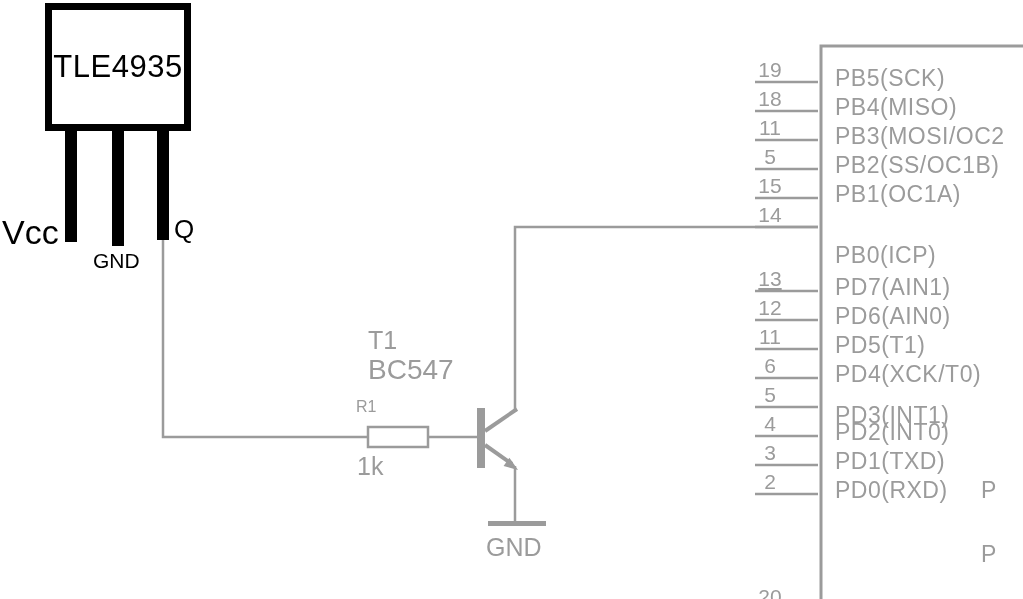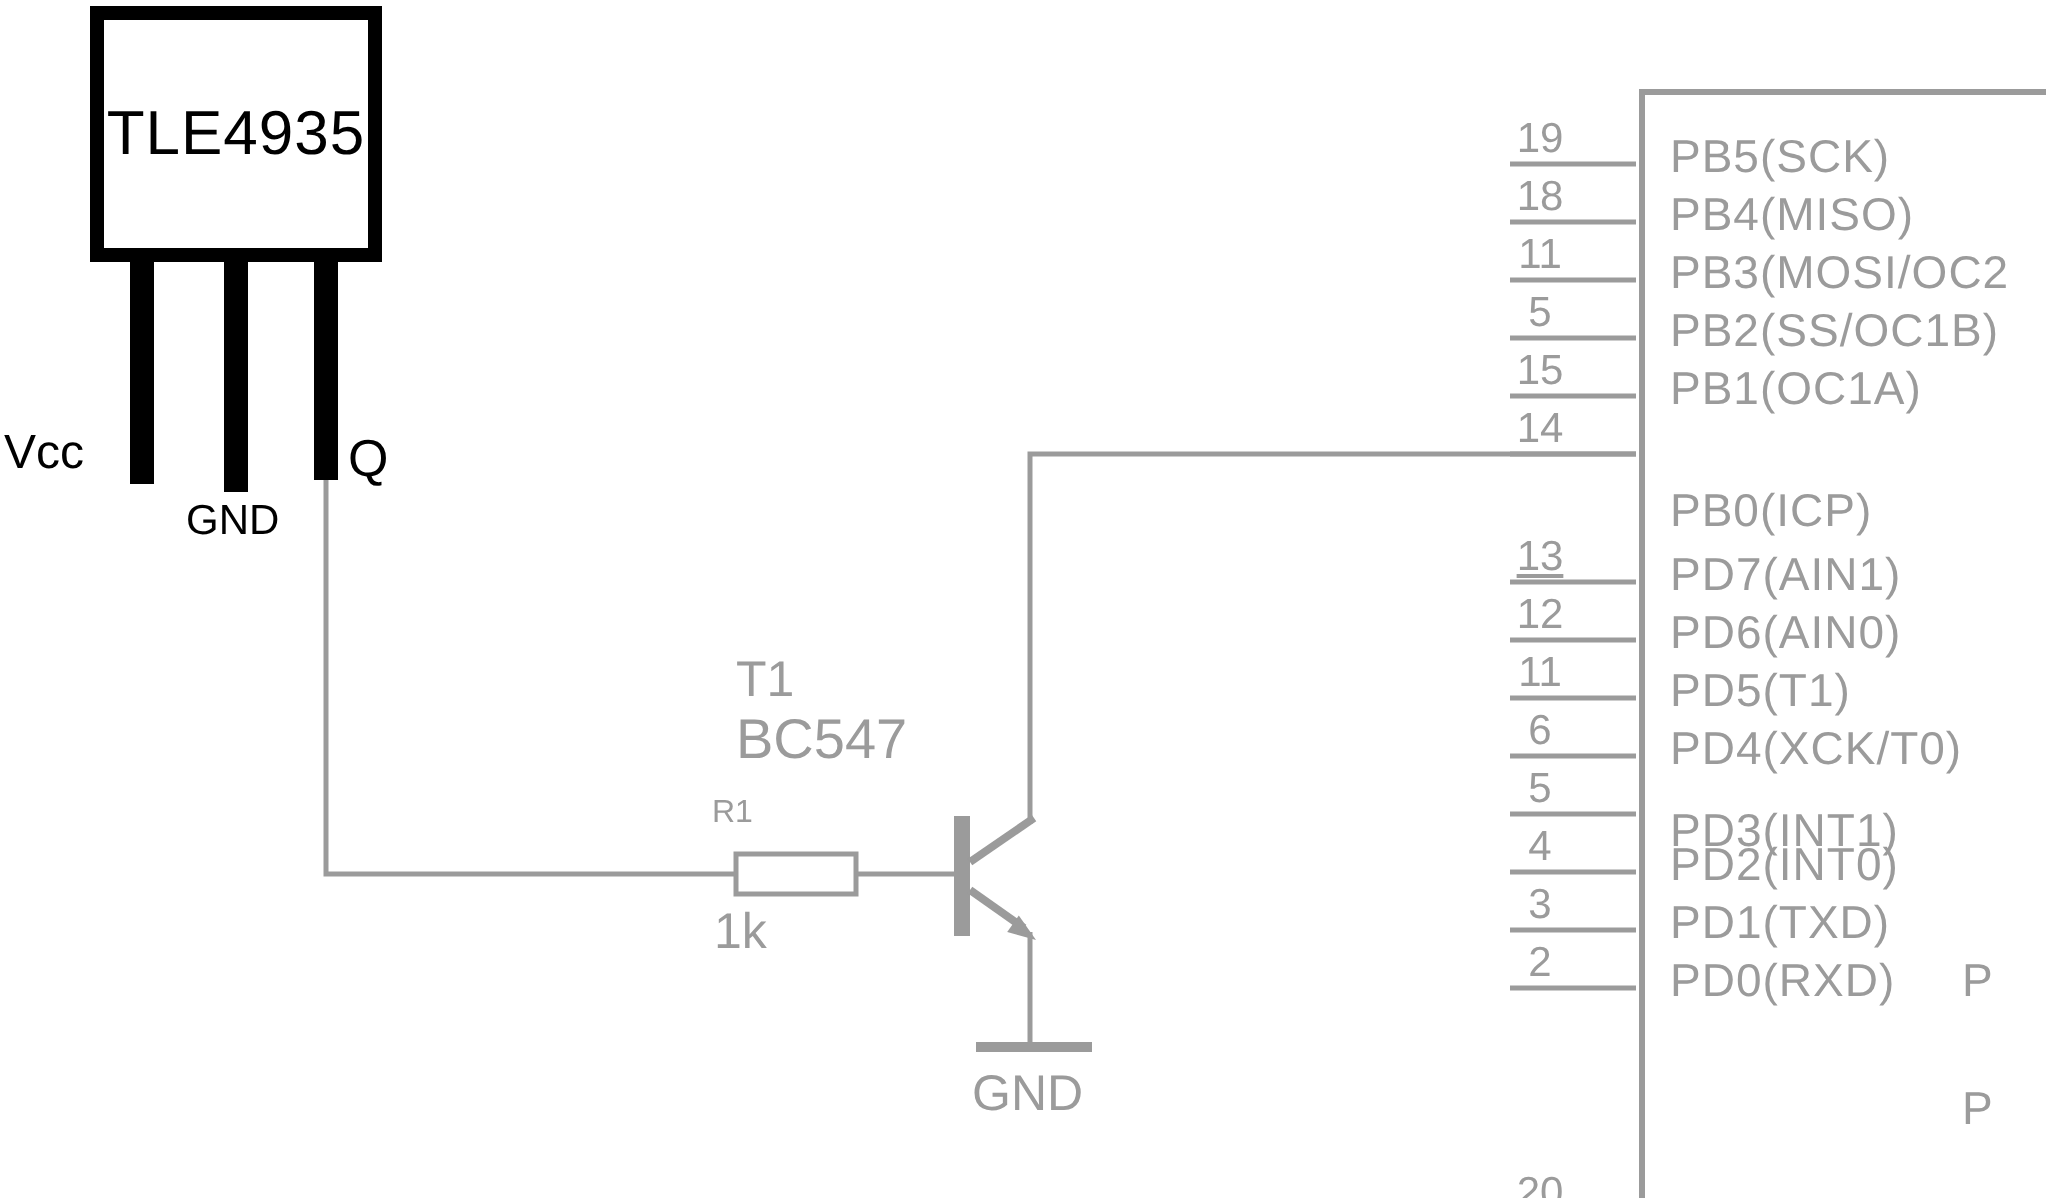--- a/index.html
+++ b/index.html
@@ -76,21 +76,21 @@
     <rect x="488" y="521" width="58" height="5" class="grayfill"></rect>
   </svg>
 
   <div id="sensor-box">
     <span class="lbl">TLE4935</span>
   </div>
   <div class="leg" style="left:65px;  top:128px; height:114px;"></div>
   <div class="leg" style="left:112px; top:128px; height:118px;"></div>
   <div class="leg" style="left:157px; top:128px; height:112px;"></div>
 
-  <div class="blk-lbl" style="left:2px;  top:213px; font-size:24px;">Vcc</div>
+  <div class="blk-lbl" style="left:2px;  top:213px; font-size:34px;">Vcc</div>
   <div class="blk-lbl" style="left:93px; top:249px; font-size:21px;">GND</div>
   <div class="blk-lbl" style="left:174px; top:214px; font-size:26px;">Q</div>
 
   <div class="gray-lbl" style="left:368px; top:326px; font-size:25px;">T1</div>
   <div class="gray-lbl" style="left:368px; top:354px; font-size:28px;">BC547</div>
   <div class="gray-lbl" style="left:356px; top:398px; font-size:16px;">R1</div>
   <div class="gray-lbl" style="left:357px; top:452px; font-size:25px;">1k</div>
   <div class="gray-lbl" style="left:486px; top:533px; font-size:25px;">GND</div>
 
   <div class="pin-num" style="top:58px;">19</div>

